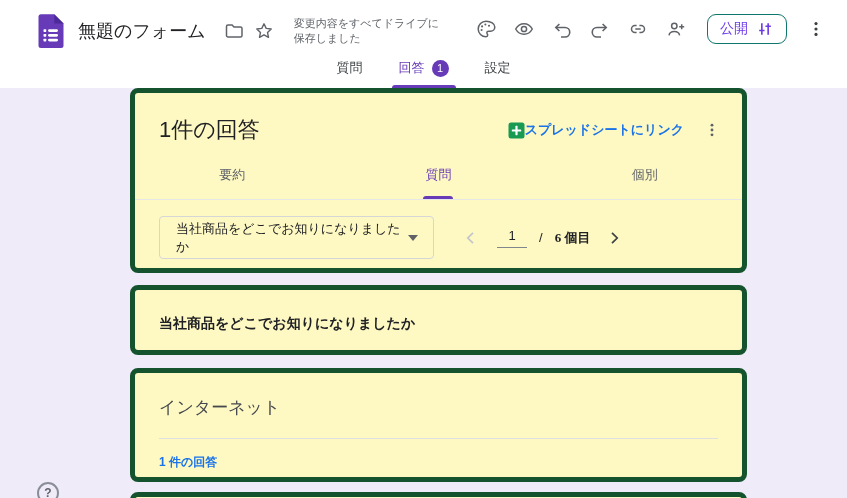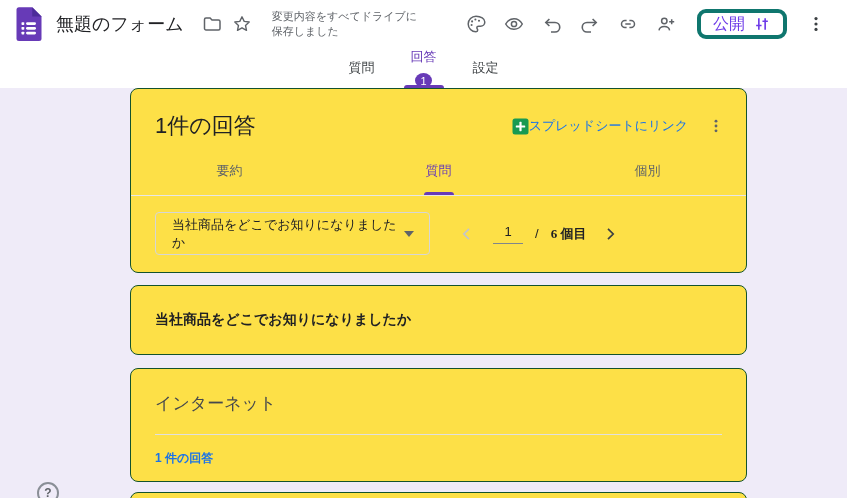--- a/index.html
+++ b/index.html
@@ -1,50 +1,50 @@
 <!DOCTYPE html>
 <html><head>
 <meta charset="utf-8">
 <style>
   * { box-sizing: border-box; margin: 0; padding: 0; }
   html,body { background:#fff; }
   body { font-family: "Liberation Sans", sans-serif; }
   .screen { position:relative; width:847px; height:498px; background:#fff; overflow:hidden; }
 
   
-  .topbar { height:48px; display:flex; align-items:center; padding:0 12px 0 14px; background:#fff; }
+  .topbar { height:48px; display:flex; align-items:flex-end; padding:0 12px 0 14px; background:#fff;margin-left:22px; }
   .tb-left { display:flex; align-items:center; }
   .logo { width:30px; height:34px; display:inline-flex; margin-right:12px; cursor:pointer; }
   .doc-title { font-size:18px; color:#202124; margin-right:14px; white-space:nowrap; cursor:text; }
   .iconbtn { background:none; border:0; padding:0; cursor:pointer; display:inline-flex; align-items:center; justify-content:center; width:28px; height:28px; border-radius:50%; }
   .tb-left .iconbtn { margin-right:2px; }
   .save-status { width:152px; font-size:11px; line-height:15px; color:#5f6368; margin-left:14px; word-break:break-all; }
   .tb-right { margin-left:auto; display:flex; align-items:center; }
   .tb-right .iconbtn { width:38px; height:38px; }
   .publish { display:inline-flex; align-items:center; gap:8px; height:30px; padding:0 12px; margin-left:12px;
-             border:4px solid #0f766e; border-radius:9px; background:#fff; cursor:pointer;
-             font-family:"Liberation Sans",sans-serif; font-size:16px; font-weight:500; color:#6d3ae8; }
+             border:1px solid #0f766e; border-radius:9px; background:#fff; cursor:pointer;
+             font-family:"Liberation Sans",sans-serif; font-size:14px; font-weight:500; color:#6d3ae8; }
   .kebab-btn { margin-left:10px; }
 
   
   .main-tabs { height:40px; display:flex; justify-content:center; gap:30px; background:#fff; }
   .tab { position:relative; display:flex; align-items:center; gap:7px; padding:0 3px; font-size:13px; font-weight:500; color:#3c4043; cursor:pointer; }
-  .tab.active { color:#673ab7;flex-direction:column; }
+  .tab.active { color:#673ab7; }
   .badge { width:17px; height:17px; border-radius:50%; background:#673ab7; color:#fff; font-size:11px; font-weight:500;
            display:flex; align-items:center; justify-content:center; }
   .tab-underline { position:absolute; left:-4px; right:-4px; bottom:0; height:3px; background:#673ab7; border-radius:3px 3px 0 0; }
 
   
   .content { position:relative; height:410px; background:#efebf8; padding-left:130px; overflow:hidden; }
-  .card { width:617px; background:#fde047; border:1px solid #14532d; border-radius:8px; }
+  .card { width:617px; background:#fef9c3; border:5px solid #14532d; border-radius:8px; }
 
   .card1 { height:185px; }
   .card1-header { height:58px; display:flex; align-items:center; padding:16px 16px 0 24px; }
   .card1-header h1 { font-size:22px; font-weight:400; color:#202124; flex:1; }
-  .sheets-link { display:flex; align-items:center; font-size:13px; font-weight:400; color:#1a73e8; cursor:pointer; }
+  .sheets-link { display:flex; align-items:center; font-size:13px; font-weight:700; color:#1a73e8; cursor:pointer; }
   .sheets-icon { width:17px; height:17px; display:inline-flex; }
   .card1-header .iconbtn { margin-left:14px; }
 
   .sub-tabs { height:49px; display:flex; border-bottom:1px solid #e7e7e7;gap:12px; }
   .sub-tab { position:relative; flex:1; display:flex; align-items:center; justify-content:center; font-size:13px; font-weight:500; color:#5f6368; cursor:pointer; }
   .sub-tab.active { color:#673ab7; }
   .sub-underline { position:absolute; bottom:0; left:50%; transform:translateX(-50%); width:30px; height:3px; background:#673ab7; border-radius:3px 3px 0 0; }
 
   .qnav-row { height:75px; display:flex; align-items:center; padding:0 24px; }
   .select { width:275px; height:43px; border:1px solid #d6d6d6; border-radius:4px; display:flex; align-items:center;

